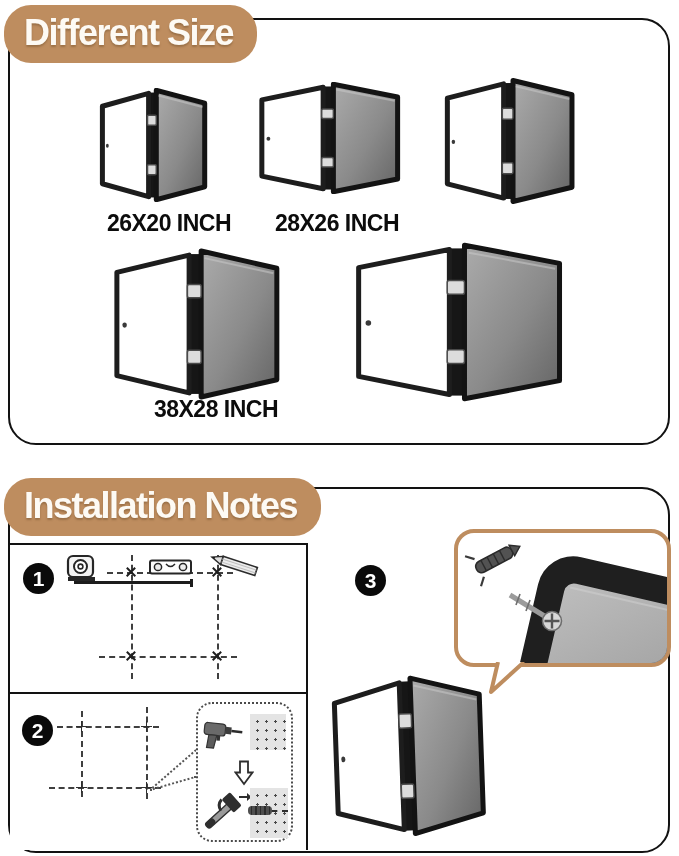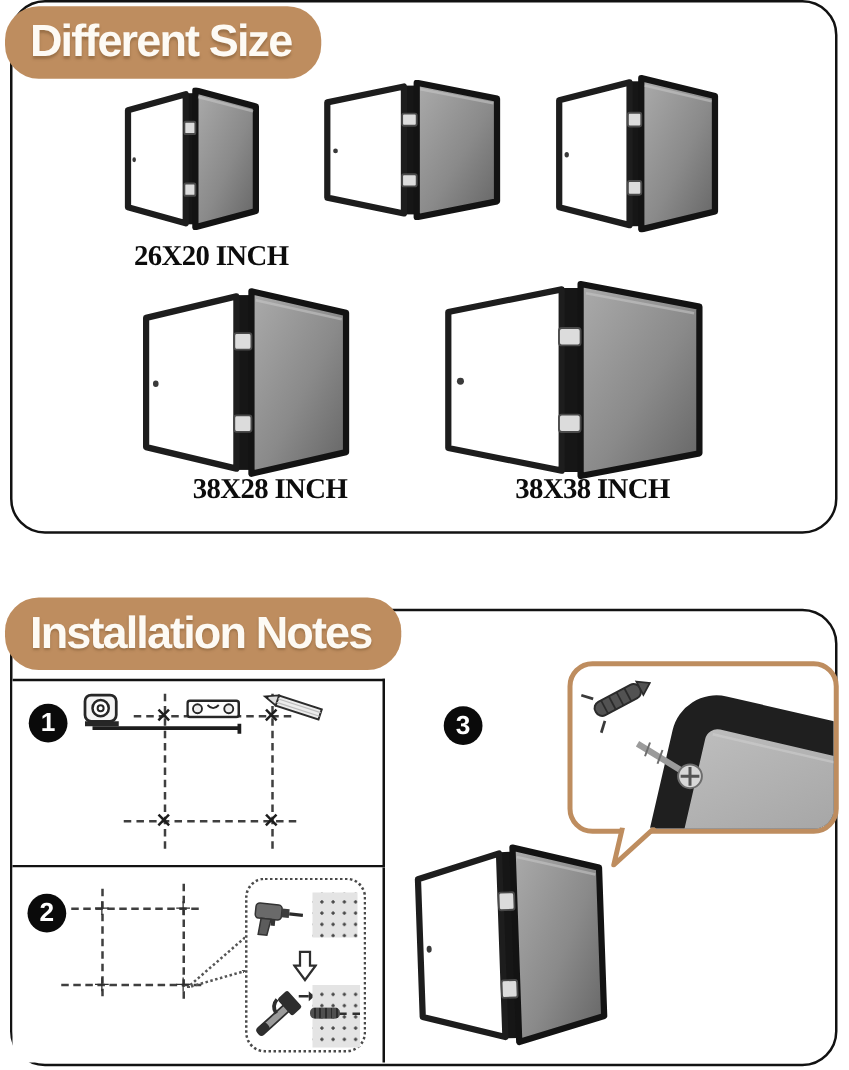--- a/index.html
+++ b/index.html
@@ -1,20 +1,20 @@
 <!DOCTYPE html>
 <html style="--accent: #BE8D5F;"><head>
 <meta charset="utf-8">
 <style>
   html,body{margin:0;padding:0;background:#fff;font-family:"Liberation Sans",sans-serif;}
   .canvas{position:relative;width:679px;height:856px;background:#fff;overflow:hidden;}
 
   
   .panel{position:absolute;border:2.5px solid #121212;border-radius:28px;background:#fff;box-sizing:border-box;}
-  #panel-sizes{left:8px;top:0;width:662px;height:427px;font-family:Liberation Serif, serif;}
+  #panel-sizes{left:8px;top:18px;width:662px;height:427px;}
   #panel-install{left:8px;top:487px;width:662px;height:366px;}
 
   
   .pill{position:absolute;z-index:6;background:var(--accent,#BE8D5F);border-radius:27px;
         padding:7px 24px 9px 20px;color:#fdfaf4;font-size:36px;font-weight:700;letter-spacing:-1.5px;
         text-shadow:0 2px 2px rgba(90,60,30,.35);white-space:nowrap;}
   #pill-sizes{left:4px;top:5px;}
   #pill-install{left:4px;top:478px;}
 
   
@@ -104,22 +104,22 @@
         <use href="#board-open"></use>
       </svg>
     <svg class="board" style="left:100px;top:228px" width="172" height="152" viewBox="0 0 200 150" preserveAspectRatio="none">
         <use href="#board-open"></use>
       </svg>
     <svg class="board" style="left:340px;top:222px" width="216" height="160" viewBox="0 0 200 150" preserveAspectRatio="none">
         <use href="#board-open"></use>
       </svg>
 
     <div class="size-label" style="left:74px;top:190px">26X20 INCH</div>
+    <div class="size-label" style="left:242px;top:190px">28X26 INCH</div>
     <div class="size-label" style="left:121px;top:376px">38X28 INCH</div>
-    <div class="size-label" style="left:379px;top:376px">38X38 INCH</div>
   </div>
 
   <div class="pill" id="pill-sizes">Different Size</div>
 
   <div class="panel" id="panel-install">
 
     <div class="step-box" id="step1-box">
       <div class="badge" style="left:13px;top:18px">1</div>
 
       <div class="dashv" style="left:121px;top:10px;height:124px"></div>

